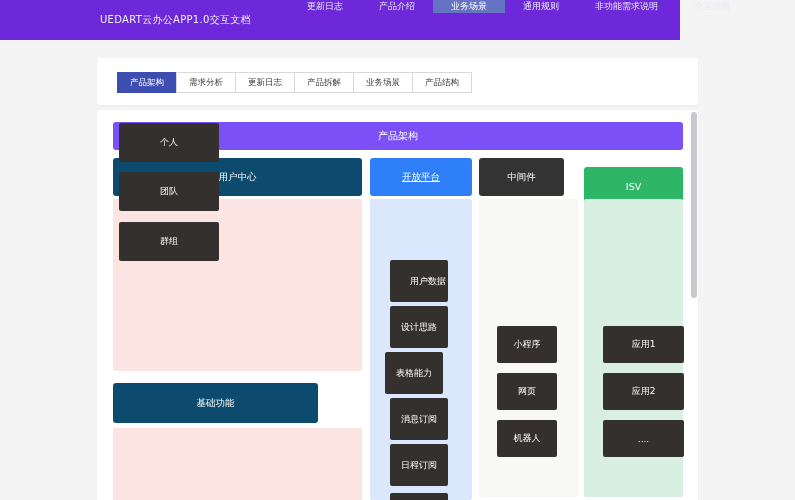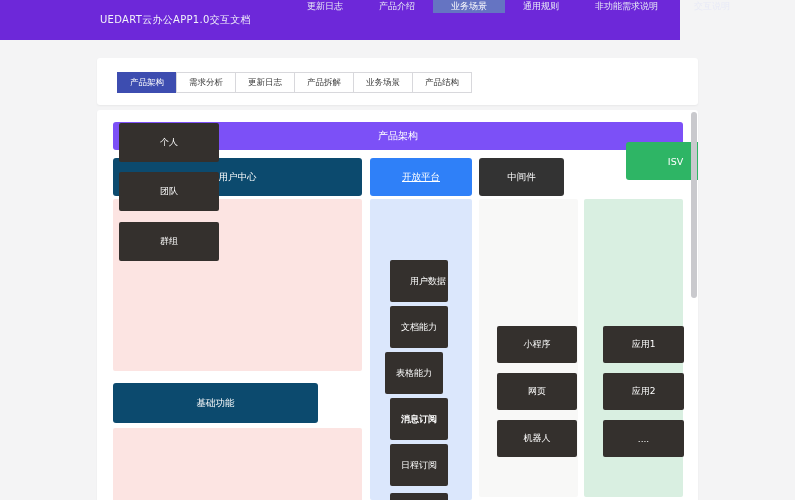--- a/index.html
+++ b/index.html
@@ -89,24 +89,24 @@
   .bf-body   { left: 16px; top: 318px; width: 249px; height: 92px; }
 
   
   .op-header { left: 273px; top: 48px; width: 102px; text-decoration: underline; }
   .op-body   { left: 273px; top: 89px; width: 102px; height: 301px; }
   .op-node   { left: 20px; width: 58px; height: 42px; }
 
   
   .mw-header { left: 382px; top: 48px; width: 85px; }
   .mw-body   { left: 382px; top: 89px; width: 99px; height: 298px; }
-  .mw-node   { left: 18px; width: 80px; height: 37px; }
+  .mw-node   { left: 18px; width: 60px; height: 37px; }
 
   
-  .isv-header { left: 487px; top: 32px; width: 99px; margin-left: 42px; }
+  .isv-header { left: 487px; top: 57px; width: 99px; }
   .isv-body   { left: 487px; top: 89px; width: 99px; height: 298px; }
   .isv-node   { left: 19px; width: 81px; height: 37px; }
 
   .scroll-thumb {
     position: absolute; right: 1px; top: 2px; width: 6px; height: 186px;
     background: #c9c9cd; border-radius: 3px; cursor: pointer;
   }
 </style>
 </head>
 <body>
@@ -145,23 +145,23 @@
     <div class="node uc-node uc-n0">个人</div>
     <div class="node uc-node uc-n1">团队</div>
     <div class="node uc-node uc-n2">群组</div>
 
     <div class="col-header hdr-red bf-header">基础功能</div>
     <div class="col-body body-pink bf-body"></div>
 
     <div class="col-header hdr-blue op-header">开放平台</div>
     <div class="col-body body-blue op-body"></div>
     <div class="node op-node" style="position:absolute; left:293px; top:150px;padding-left:18px;">用户数据</div>
-    <div class="node op-node" style="position:absolute; left:293px; top:196px;">文档能力</div>
+    <div class="node op-node" style="position:absolute; left:293px; top:196px;">设计思路</div>
     <div class="node op-node" style="position:absolute; left:288px; top:242px;">表格能力</div>
-    <div class="node op-node" style="position:absolute; left:293px; top:288px;font-weight:bold;">消息订阅</div>
+    <div class="node op-node" style="position:absolute; left:293px; top:288px;">消息订阅</div>
     <div class="node op-node" style="position:absolute; left:293px; top:334px;">日程订阅</div>
     <div class="node op-node" style="position:absolute; left:293px; top:383px;"></div>
 
     <div class="col-header hdr-dark mw-header">中间件</div>
     <div class="col-body body-gray mw-body"></div>
     <div class="node mw-node" style="position:absolute; left:400px; top:216px;">小程序</div>
     <div class="node mw-node" style="position:absolute; left:400px; top:263px;">网页</div>
     <div class="node mw-node" style="position:absolute; left:400px; top:310px;">机器人</div>
 
     <div class="col-header hdr-green isv-header">ISV</div>

